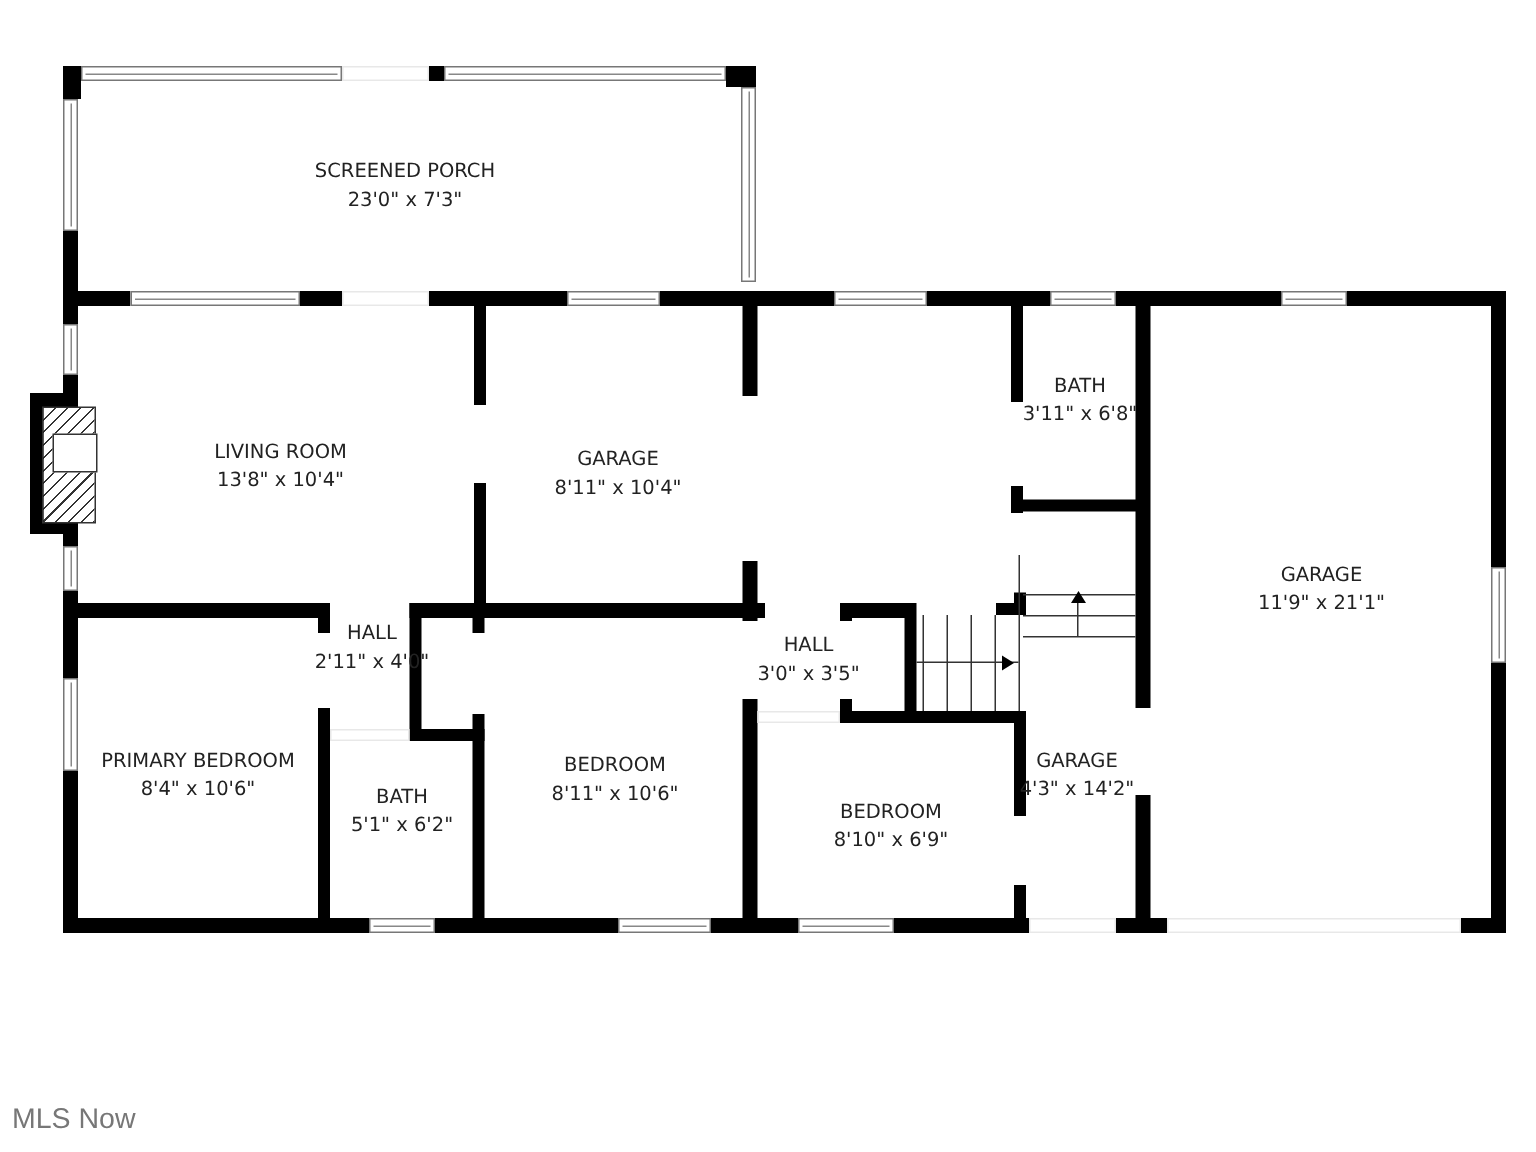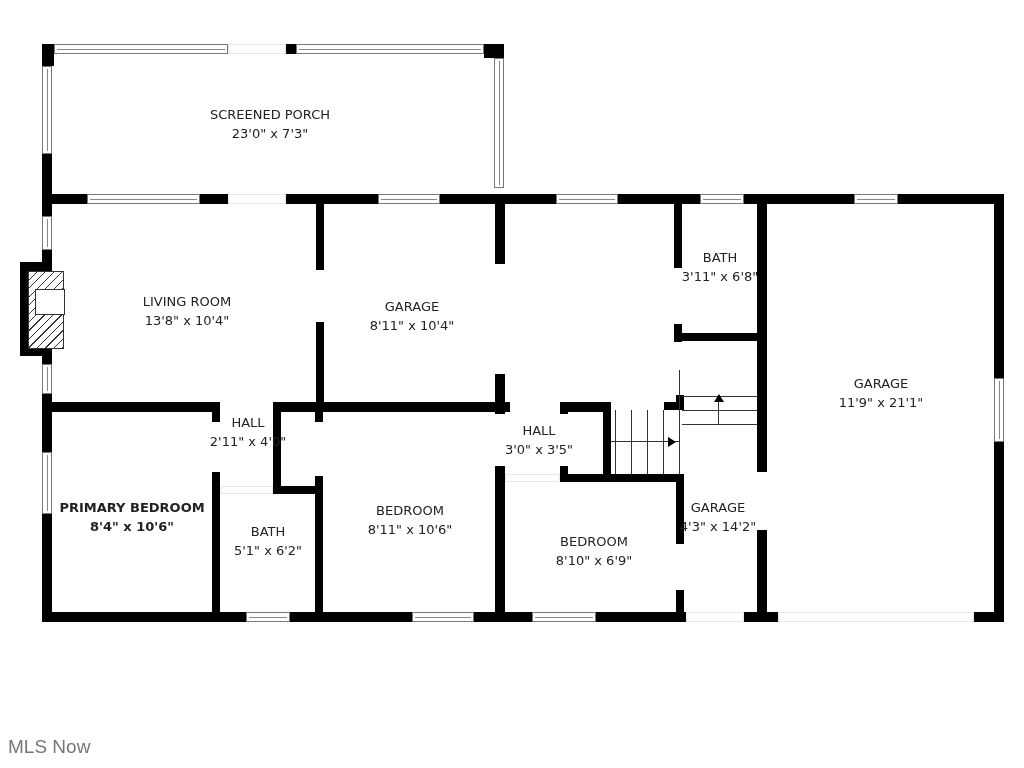--- a/index.html
+++ b/index.html
@@ -153,21 +153,21 @@
     <span>11'9" x 21'1"</span>
   </div>
   <div class="room" style="left:248px;top:432px;">
     <span>HALL</span>
     <span>2'11" x 4'0"</span>
   </div>
   <div class="room" style="left:539px;top:440px;">
     <span>HALL</span>
     <span>3'0" x 3'5"</span>
   </div>
-  <div class="room" style="left:132px;top:517px;font-weight:bold;">
+  <div class="room" style="left:132px;top:517px;">
     <span>PRIMARY BEDROOM</span>
     <span>8'4" x 10'6"</span>
   </div>
   <div class="room" style="left:268px;top:541px;">
     <span>BATH</span>
     <span>5'1" x 6'2"</span>
   </div>
   <div class="room" style="left:410px;top:520px;">
     <span>BEDROOM</span>
     <span>8'11" x 10'6"</span>

